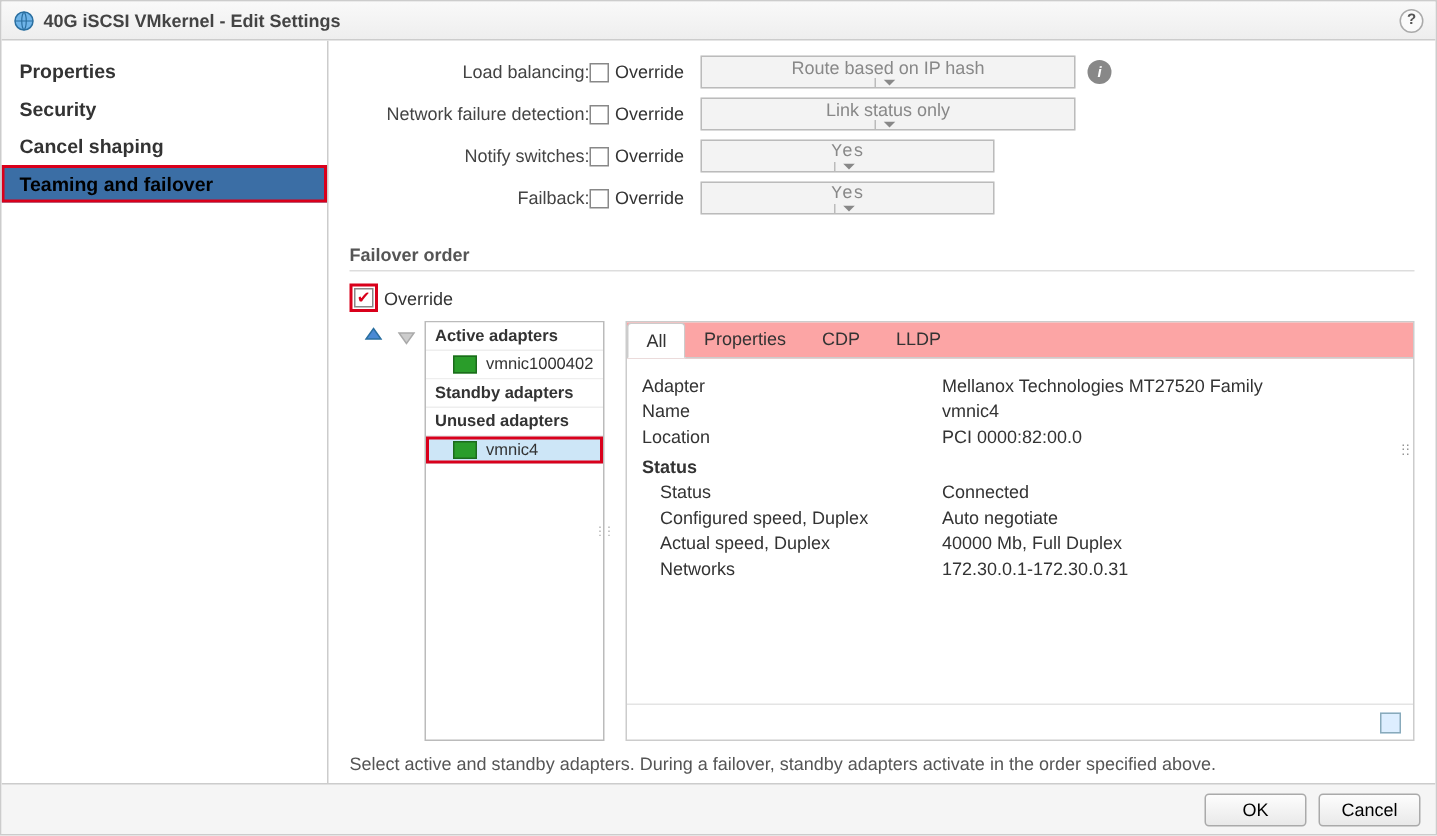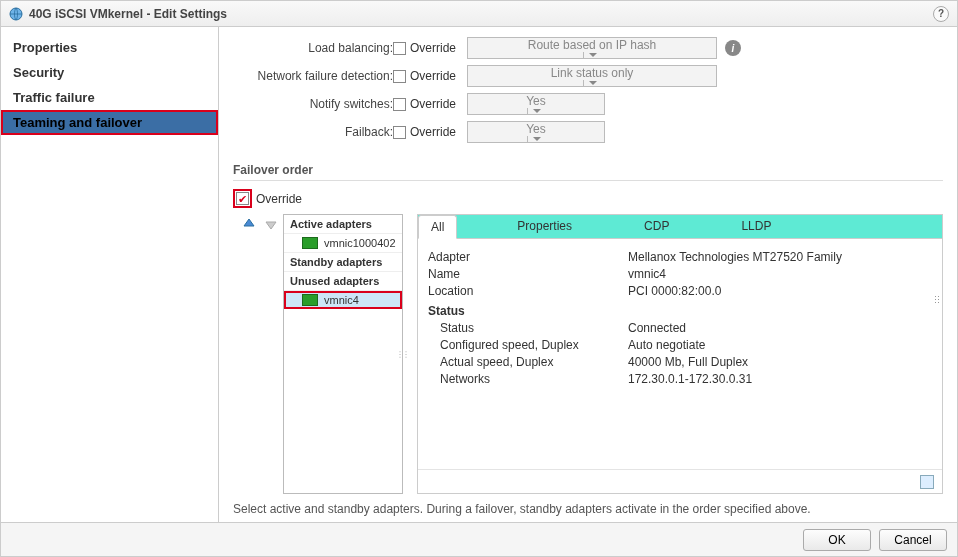--- a/index.html
+++ b/index.html
@@ -16,21 +16,21 @@
   .sidebar-item.selected { background: #3b6ea5; color: #000000; border:2px solid #d9001b; padding:3px 10px; }
   
   .content { flex:1; padding: 10px 14px 4px 14px; overflow:auto; display:flex; flex-direction:column; }
   
   .form-row { display:flex; align-items:center; margin-bottom:6px; min-height:22px; }
   .form-label { width: 160px; color:#444;text-align:right; }
   .override-chk { display:flex; align-items:center; gap:4px; width:74px; color:#333; }
   .chkbox { width:13px; height:13px; border:1px solid #888; background:#fff; }
   .dropdown { display:flex; align-items:center; border:1px solid #bbb; background:#f3f3f3; height:22px;flex-direction:column; }
   .dropdown.lg { width:250px; }
-  .dropdown.sm { width:138px; }
+  .dropdown.sm { width:196px;font-family:Liberation Mono, monospace; }
   .dropdown .dd-text { flex:1; padding:0 6px; color:#888; }
   .dropdown .dd-arrow { width:18px; border-left:1px solid #bbb; display:flex; align-items:center; justify-content:center; height:100%; }
   .info-ico { width:16px; height:16px; border-radius:50%; background:#888; color:#fff; display:flex; align-items:center; justify-content:center; font-weight:bold; font-size:10px; margin-left:8px; font-style:italic; }
   
   .section-hdr { font-weight:bold; color:#555; border-bottom:1px solid #ddd; padding:6px 0 3px 0; margin-top:8px; }
   
   .failover-override { display:flex; align-items:center; gap:4px; margin:8px 0 6px 0; }
   .chk-red { border:2px solid #d9001b; padding:1px; }
   .chk-checked { width:13px; height:13px; border:1px solid #888; background:#fff; display:flex; align-items:center; justify-content:center; color:#d9001b; font-size:11px; line-height:0; }
   
@@ -40,21 +40,21 @@
   .arrow-row { display:flex; gap:6px; padding:2px 4px 4px 8px; }
   .arrow-btn { width:16px; height:16px; display:flex; align-items:center; justify-content:center; }
   .adapter-list { border:1px solid #bbb; flex:1; background:#fff; position:relative; }
   .cat-row { padding:3px 6px; font-weight:bold; background:#fff; border-bottom:1px solid #eee; color:#333; font-size:11px; }
   .nic-row { padding:3px 6px 3px 18px; display:flex; align-items:flex-end; gap:6px; font-size:11px; border-bottom:1px solid #eee; }
   .nic-row.selected { background:#cde6f7; border:2px solid #d9001b; padding:1px 4px 1px 16px; }
   .nic-ico { width:16px; height:12px; background:#2a9d2a; border:1px solid #1c6b1c; display:inline-block; position:relative; }
   .handle { position:absolute; right:-6px; top:50%; transform:translateY(-50%); font-size:8px; color:#aaa; letter-spacing:-2px; }
   
   .detail-panel { flex:1; display:flex; flex-direction:column; border:1px solid #ccc; }
-  .tabs { display:flex; height:24px; border-bottom:1px solid #ccc; background:#5eead4;gap:48px; }
+  .tabs { display:flex; height:24px; border-bottom:1px solid #ccc; background:#fca5a5; }
   .tab { padding:4px 12px; font-size:12px; color:#333; cursor:pointer; }
   .tab.active { background:#fff; border:1px solid #ccc; border-bottom:1px solid #fff; margin-bottom:-1px; border-radius:3px 3px 0 0; }
   .detail-body { flex:1; overflow:auto; padding:8px 10px; font-size:12px; position:relative; }
   .kv { display:flex; margin:3px 0; }
   .kv .k { width:200px; color:#333; }
   .kv .v { flex:1; }
   .kv.indent .k { padding-left:12px; }
   .status-hdr { font-weight:bold; margin-top:6px; }
   .scroll-dots { position:absolute; right:2px; top:56px; font-size:9px; color:#888; line-height:3px; }
   .copy-row { height:24px; border-top:1px solid #e4e4e4; display:flex; align-items:center; justify-content:flex-end; padding:0 8px; }
@@ -79,21 +79,21 @@
   </span>
   <span>40G iSCSI VMkernel - Edit Settings</span>
   <span class="help">?</span>
 </div>
 
 <div class="main">
 
   <div class="sidebar">
     <div class="sidebar-item">Properties</div>
     <div class="sidebar-item">Security</div>
-    <div class="sidebar-item">Traffic failure</div>
+    <div class="sidebar-item">Cancel shaping</div>
     <div class="sidebar-item selected">Teaming and failover</div>
   </div>
 
   <div class="content">
 
     <div class="form-row">
       <span class="form-label">Load balancing:</span>
       <span class="override-chk">
         <span class="chkbox"></span>
         <span>Override</span>

